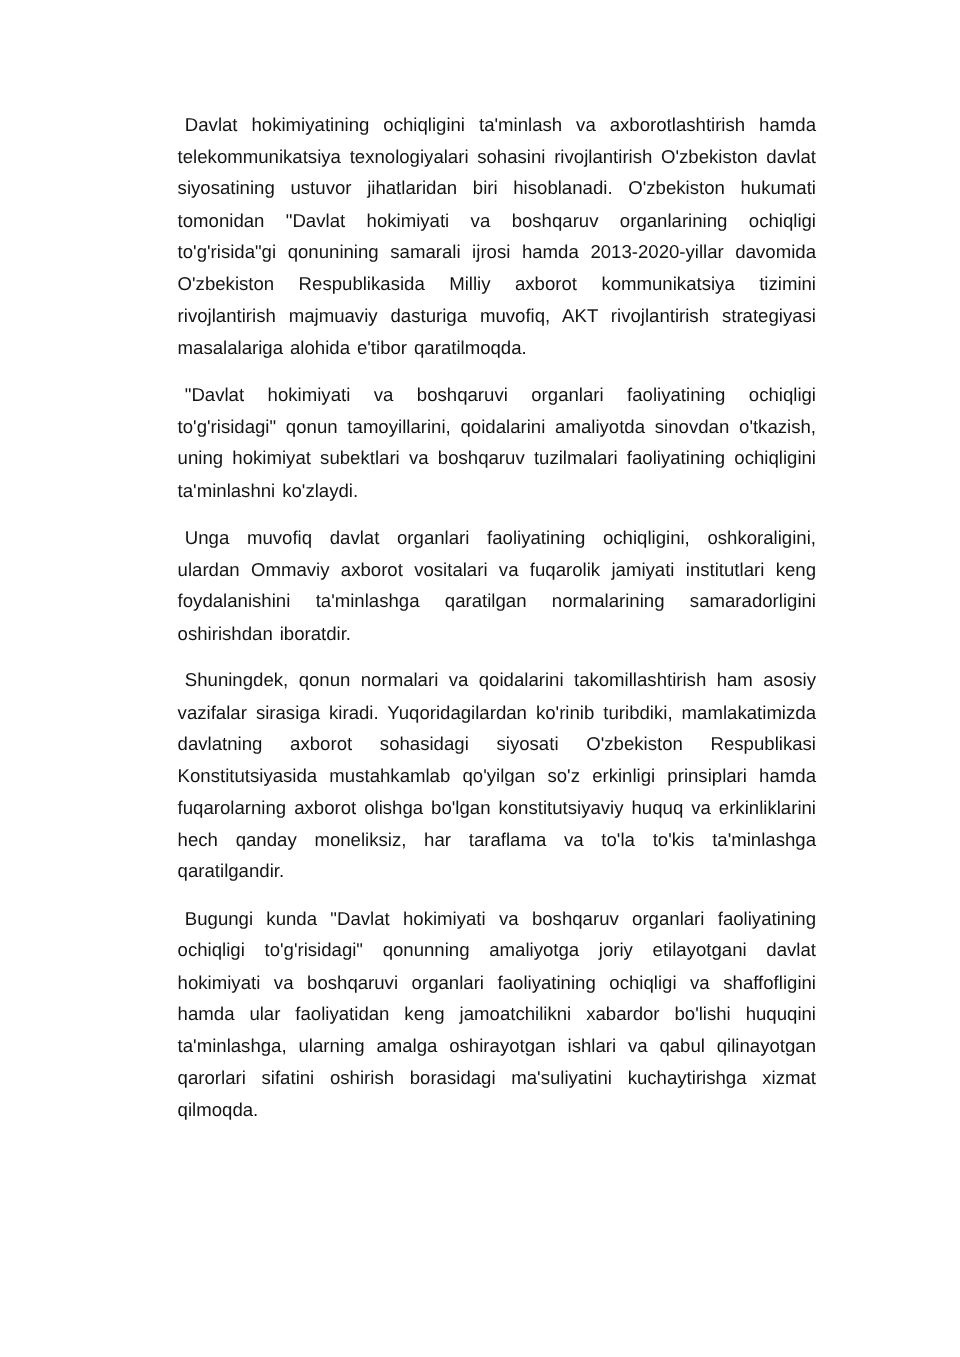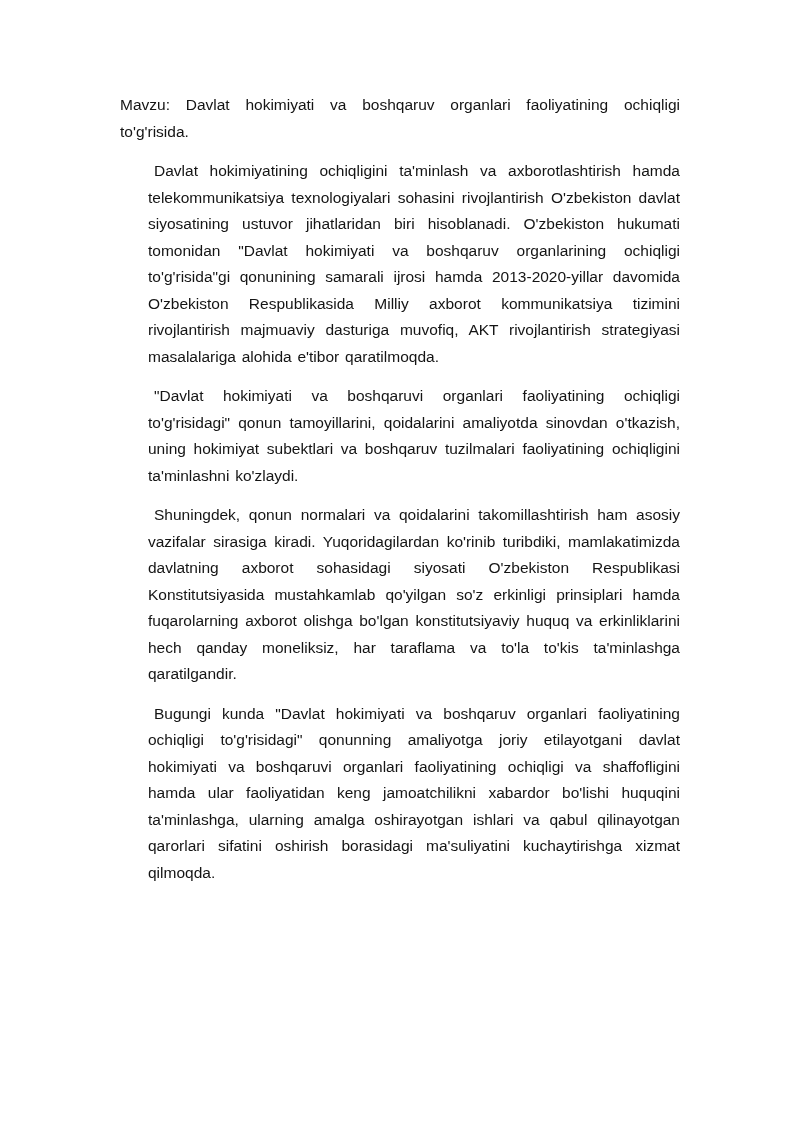--- a/index.html
+++ b/index.html
@@ -28,23 +28,23 @@
   }
   .para.indent {
     text-indent: 6px;
     margin-left: 28px;
   }
 </style>
 </head>
 <body>
 
 <div class="page">
-  <p class="para">Mavzu: Davlat hokimiyati va boshqaruv organlari faoliyatining ochiqligi to'g'risida.</p>
 
   <p class="para indent">Davlat hokimiyatining ochiqligini ta'minlash va axborotlashtirish hamda telekommunikatsiya texnologiyalari sohasini rivojlantirish O'zbekiston davlat siyosatining ustuvor jihatlaridan biri hisoblanadi. O'zbekiston hukumati tomonidan "Davlat hokimiyati va boshqaruv organlarining ochiqligi to'g'risida"gi qonunining samarali ijrosi hamda 2013-2020-yillar davomida O'zbekiston Respublikasida Milliy axborot kommunikatsiya tizimini rivojlantirish majmuaviy dasturiga muvofiq, AKT rivojlantirish strategiyasi masalalariga alohida e'tibor qaratilmoqda.</p>
 
   <p class="para indent">"Davlat hokimiyati va boshqaruvi organlari faoliyatining ochiqligi to'g'risidagi" qonun tamoyillarini, qoidalarini amaliyotda sinovdan o'tkazish, uning hokimiyat subektlari va boshqaruv tuzilmalari faoliyatining ochiqligini ta'minlashni ko'zlaydi.</p>
 
+  <p class="para indent">Unga muvofiq davlat organlari faoliyatining ochiqligini, oshkoraligini, ulardan Ommaviy axborot vositalari va fuqarolik jamiyati institutlari keng foydalanishini ta'minlashga qaratilgan normalarining samaradorligini oshirishdan iboratdir.</p>
 
   <p class="para indent">Shuningdek, qonun normalari va qoidalarini takomillashtirish ham asosiy vazifalar sirasiga kiradi. Yuqoridagilardan ko'rinib turibdiki, mamlakatimizda davlatning axborot sohasidagi siyosati O'zbekiston Respublikasi Konstitutsiyasida mustahkamlab qo'yilgan so'z erkinligi prinsiplari hamda fuqarolarning axborot olishga bo'lgan konstitutsiyaviy huquq va erkinliklarini hech qanday moneliksiz, har taraflama va to'la to'kis ta'minlashga qaratilgandir.</p>
 
   <p class="para indent">Bugungi kunda "Davlat hokimiyati va boshqaruv organlari faoliyatining ochiqligi to'g'risidagi" qonunning amaliyotga joriy etilayotgani davlat hokimiyati va boshqaruvi organlari faoliyatining ochiqligi va shaffofligini hamda ular faoliyatidan keng jamoatchilikni xabardor bo'lishi huquqini ta'minlashga, ularning amalga oshirayotgan ishlari va qabul qilinayotgan qarorlari sifatini oshirish borasidagi ma'suliyatini kuchaytirishga xizmat qilmoqda.</p>
 </div>
 
 </body></html>

